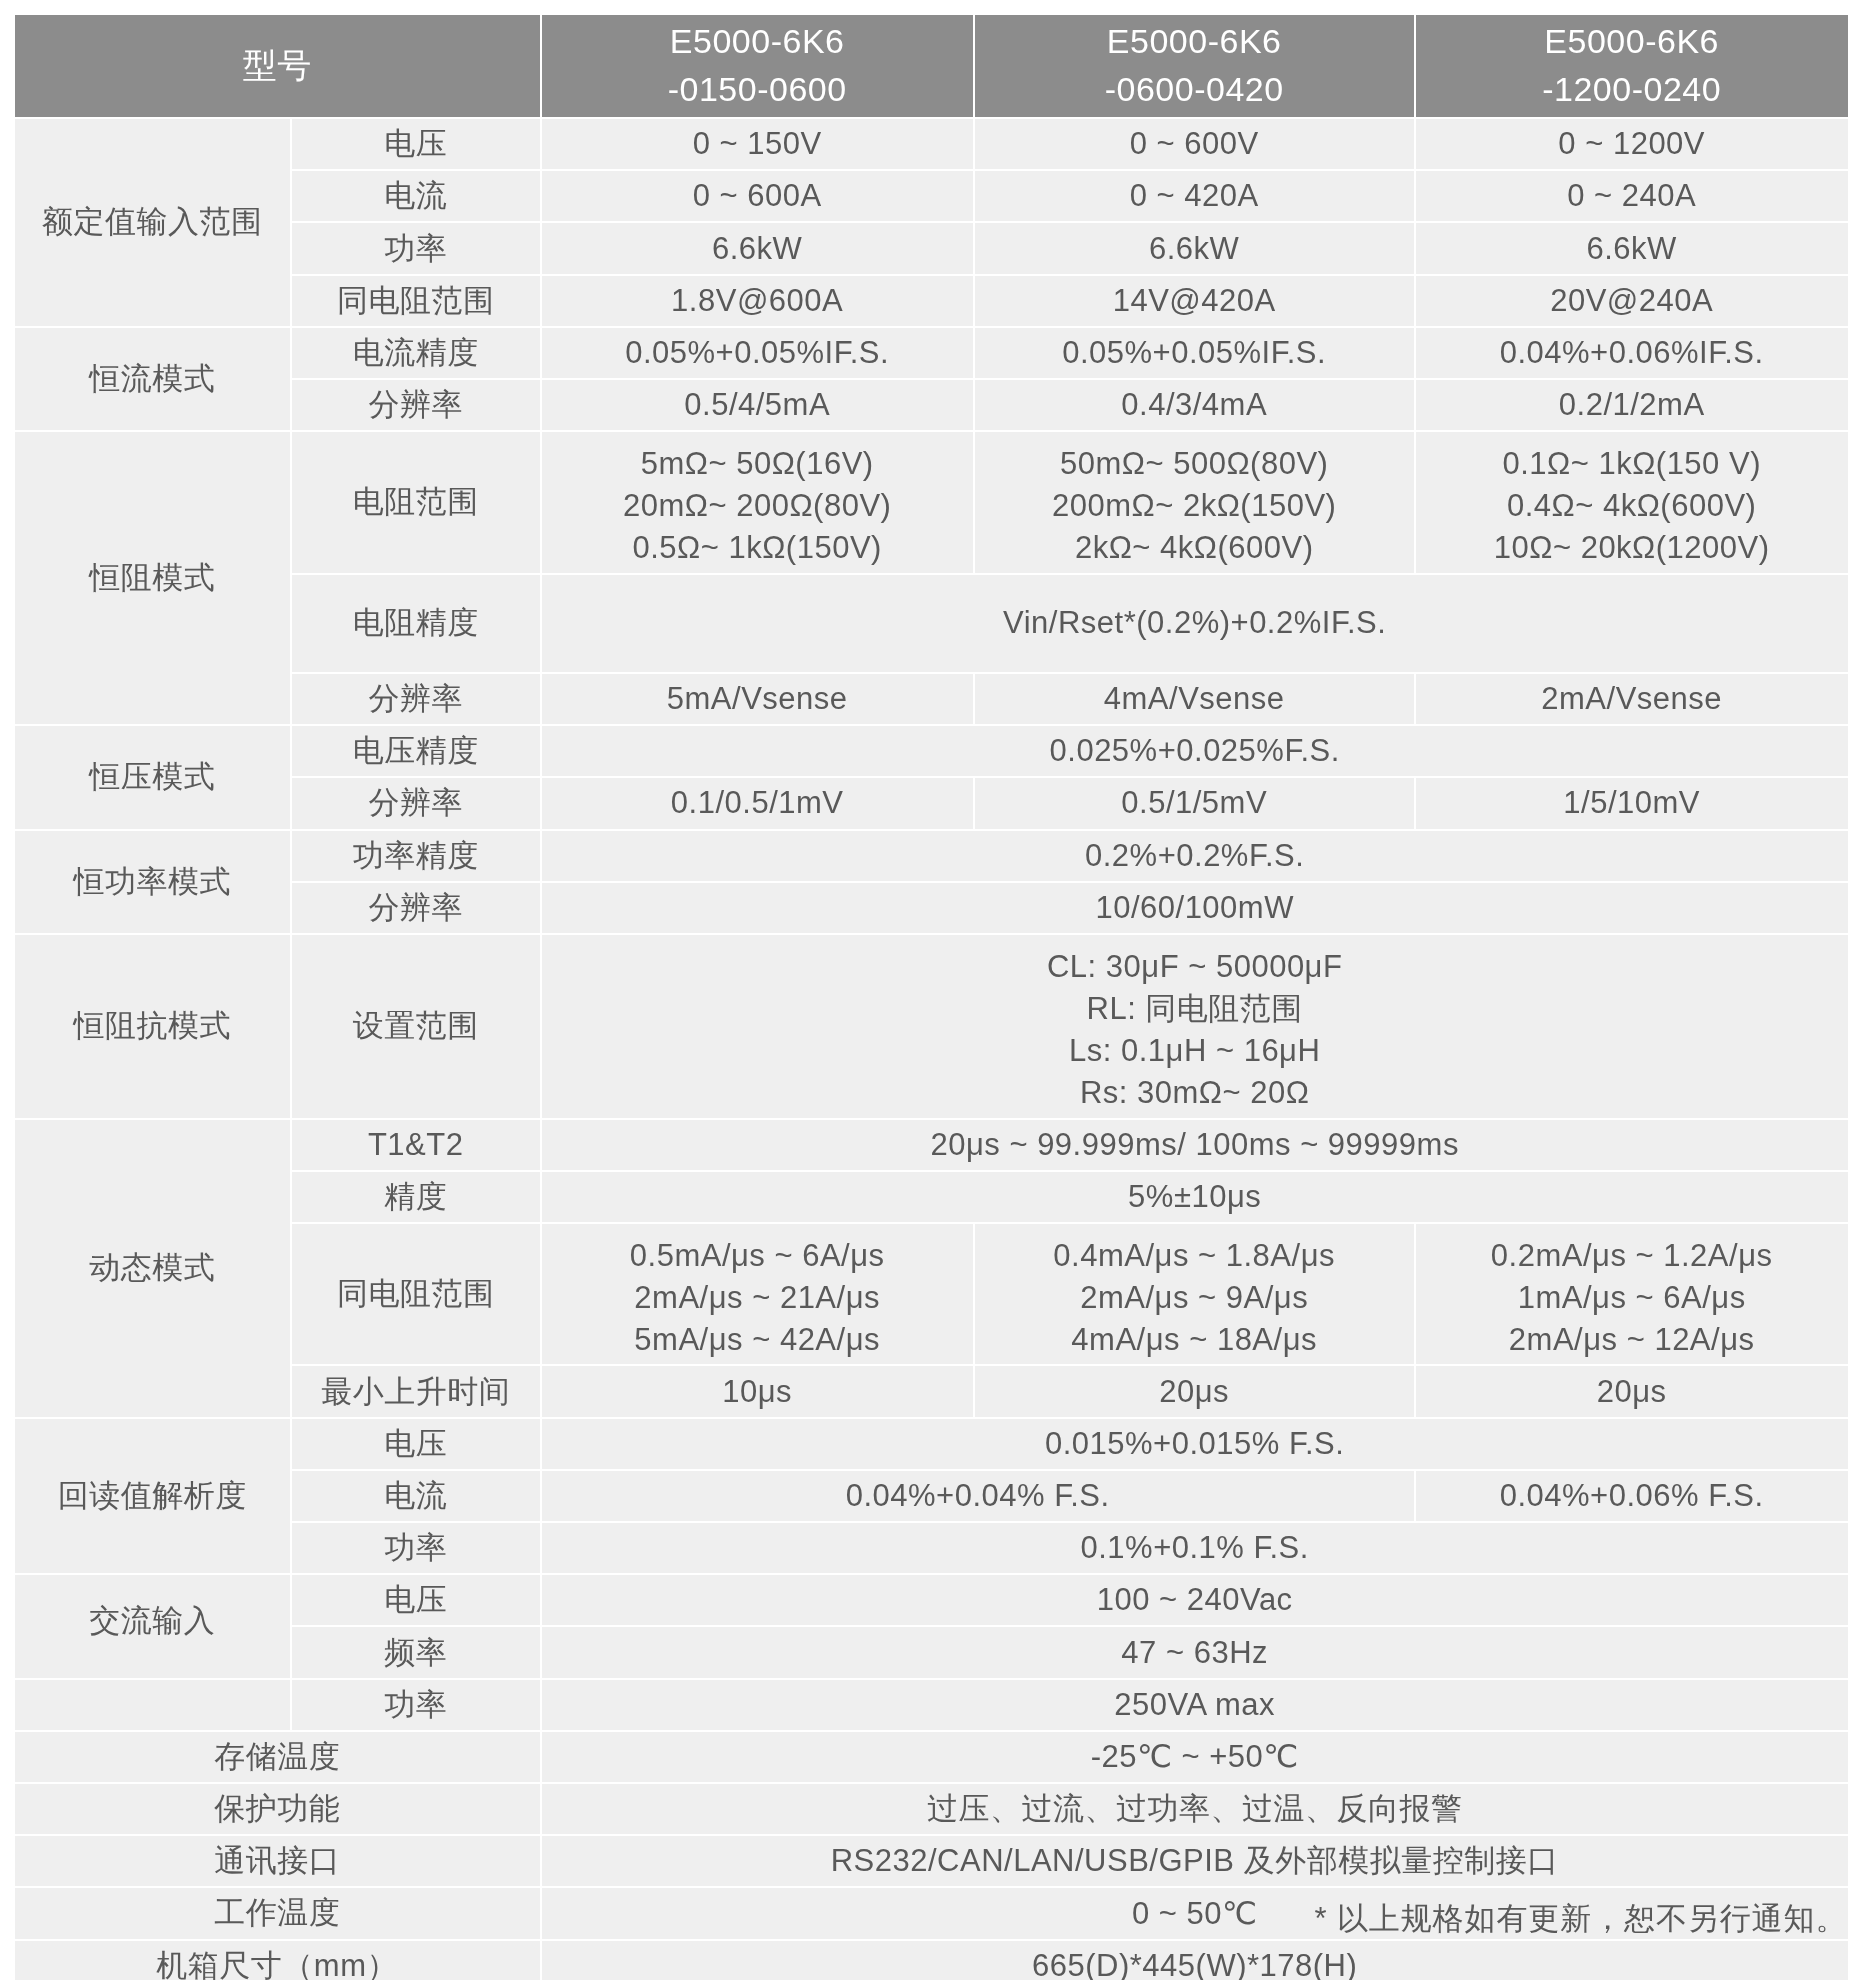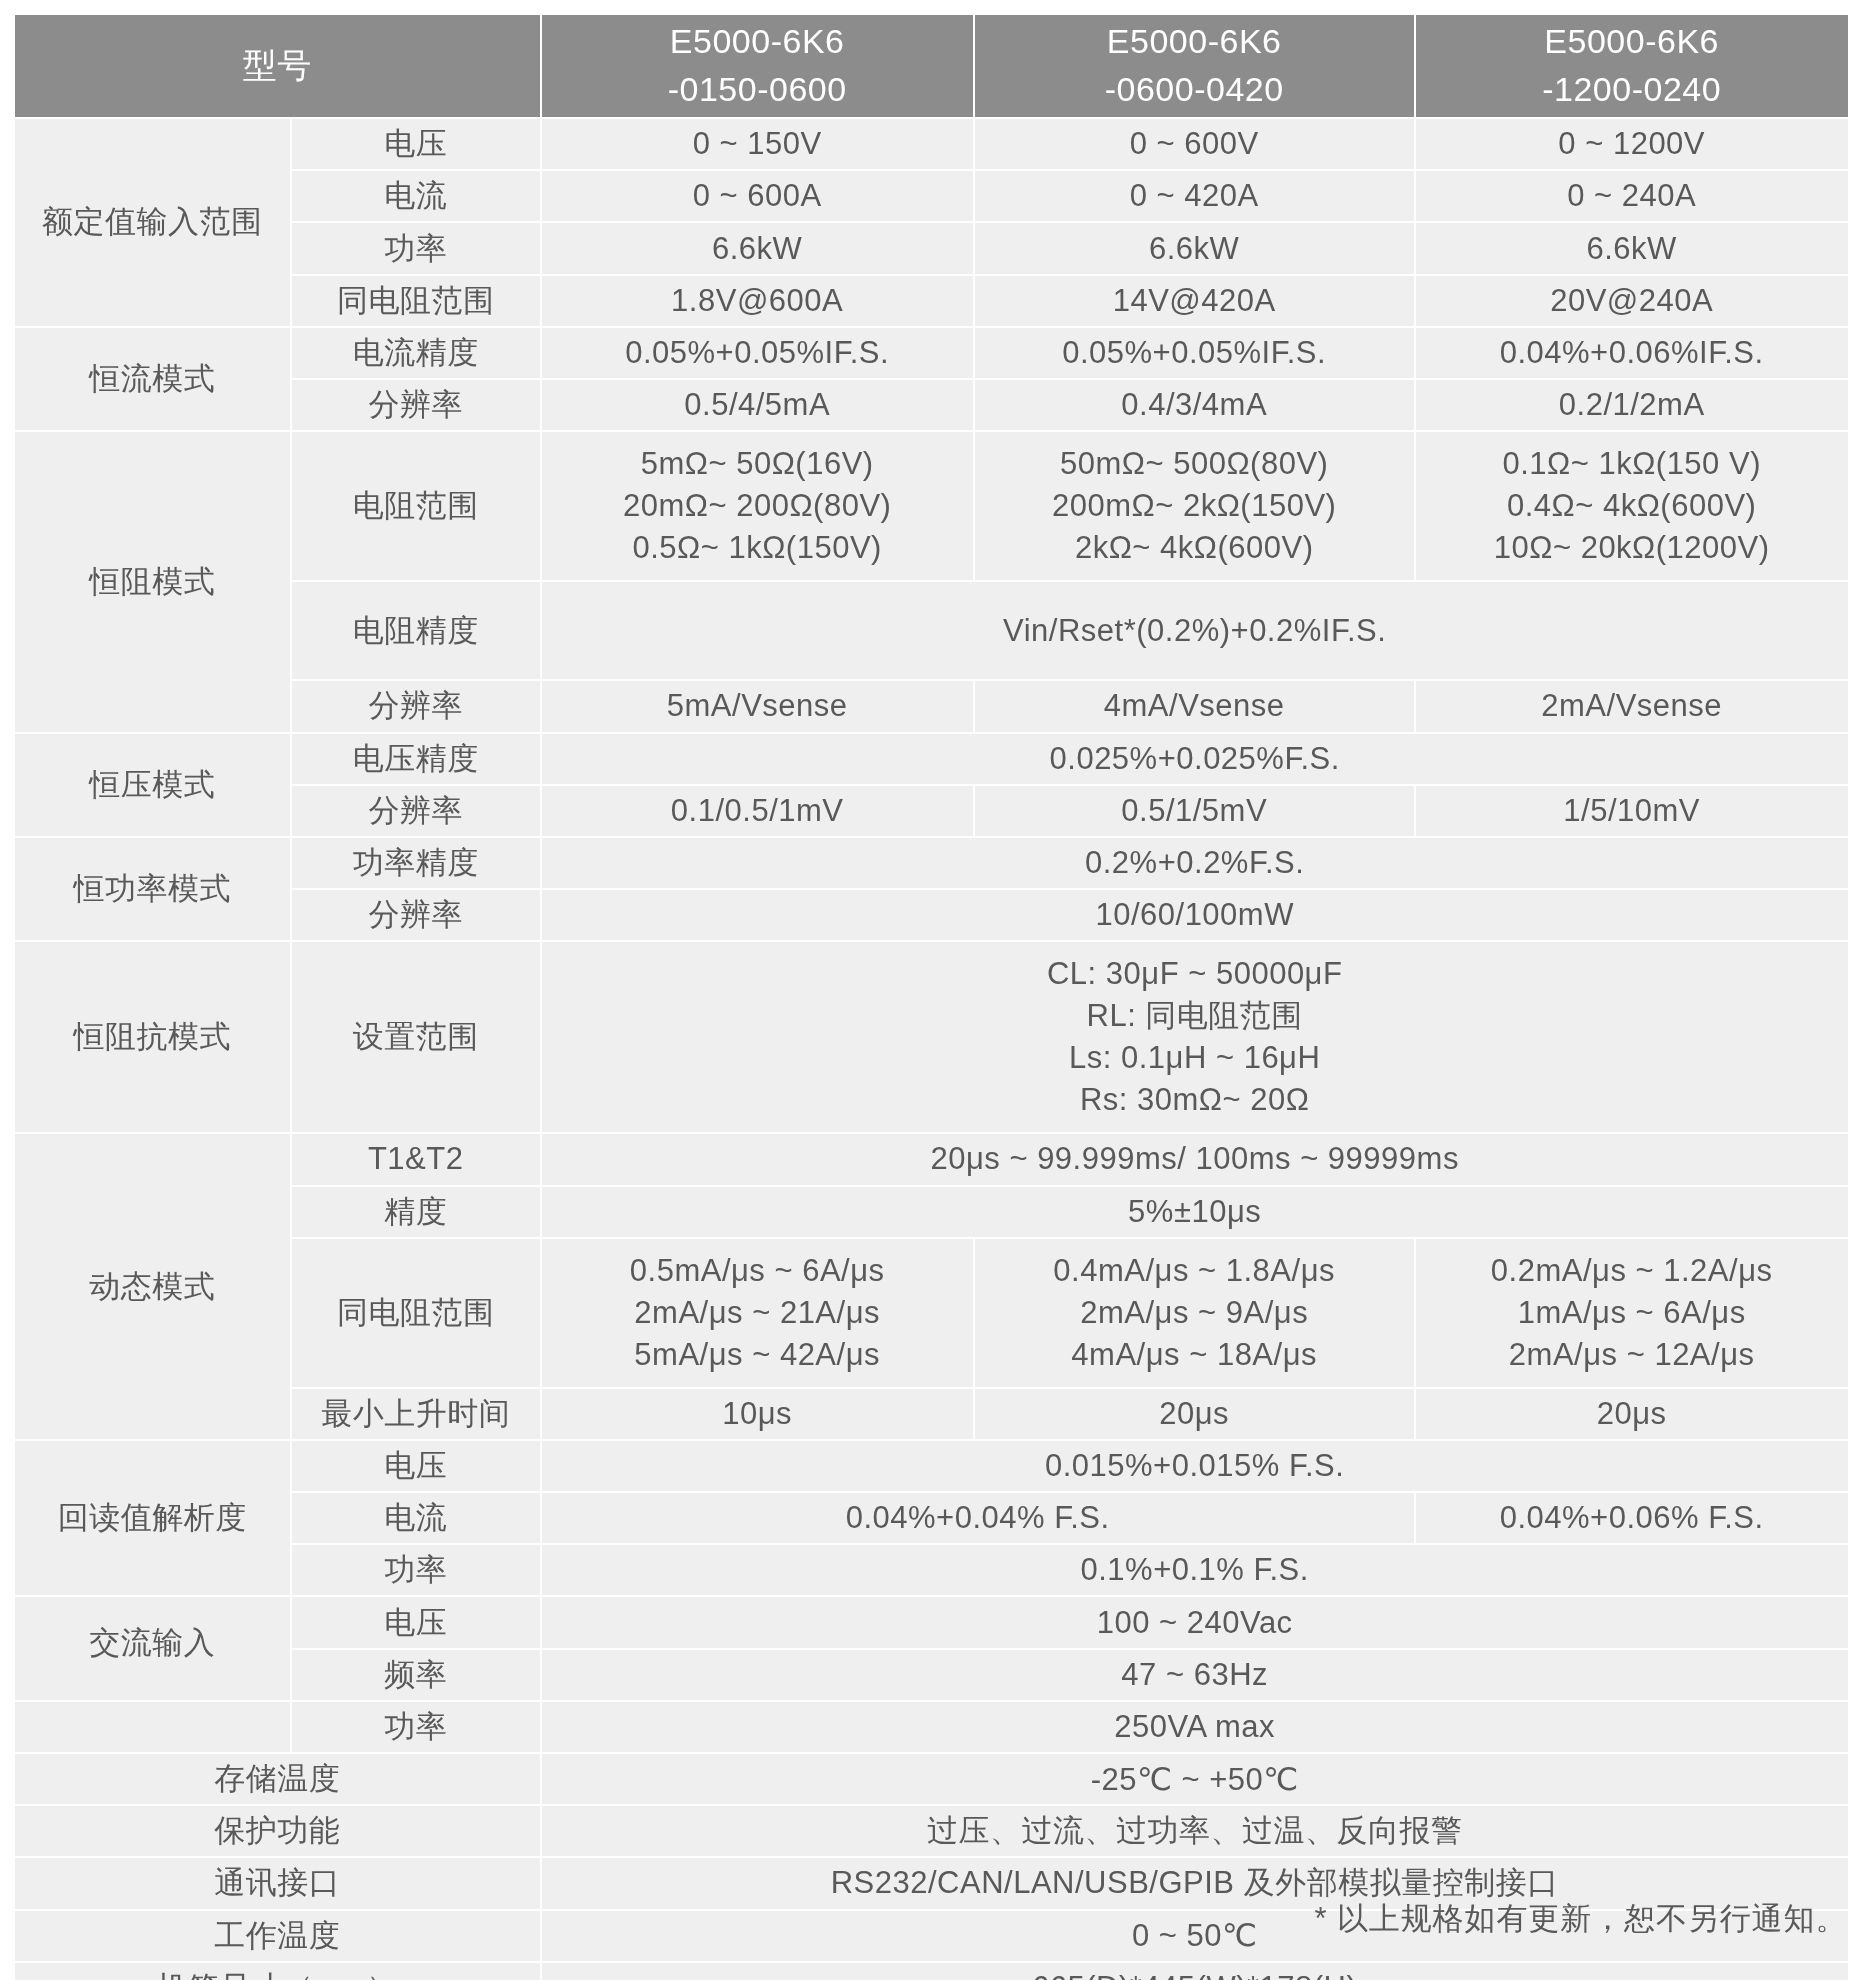--- a/index.html
+++ b/index.html
@@ -27,21 +27,21 @@
     background:#8c8c8c;
     color:#ffffff;
     font-size:34px;
     height:94px;
     line-height:1.4;
     white-space:pre-line;
   }
   tbody td{height:43px;}
   td.cat{font-size:31px;}
   td.cat-top{vertical-align:top;padding-top:25px;}
-  td.lines{white-space:pre-line;line-height:42px;padding-top:11px;padding-bottom:11px;}
+  td.lines{white-space:pre-line;line-height:42px;padding-top:11px;}
   tr.tall td{height:90px;margin-top:17px;}
   .footnote{
     position:absolute;
     right:12.7px;
     top:1898px;
     font-size:31px;
     color:#595959;
     letter-spacing:0.9px;
   }
 </style>

